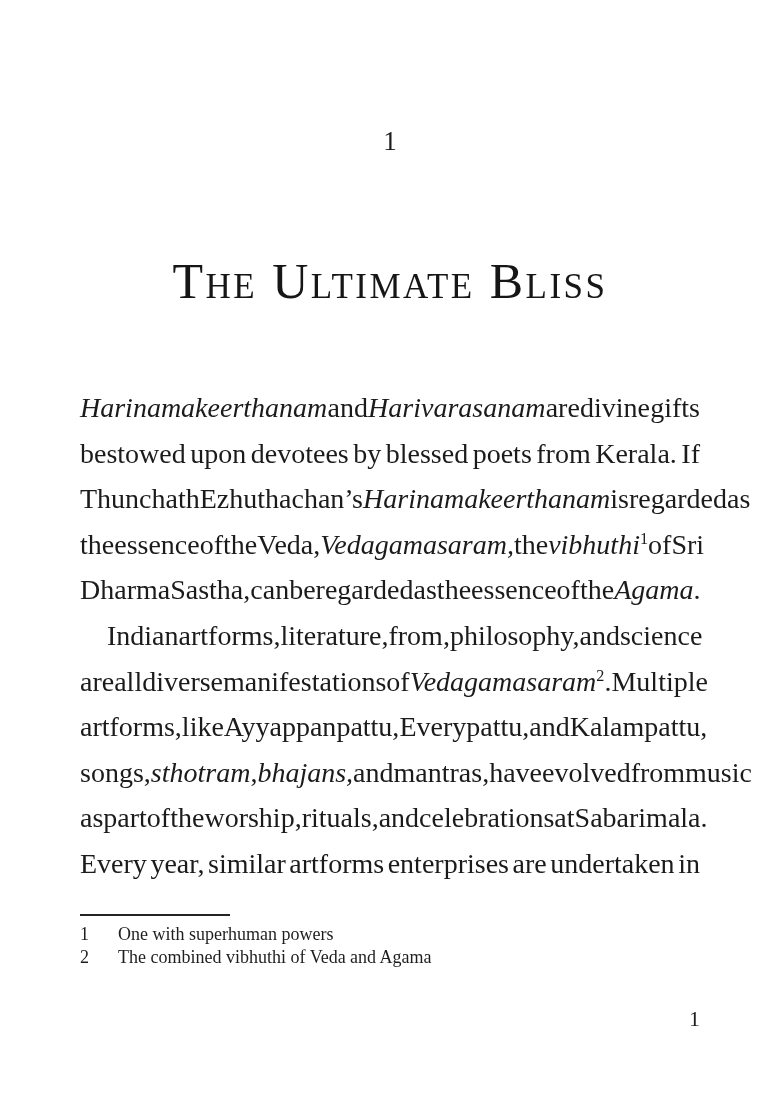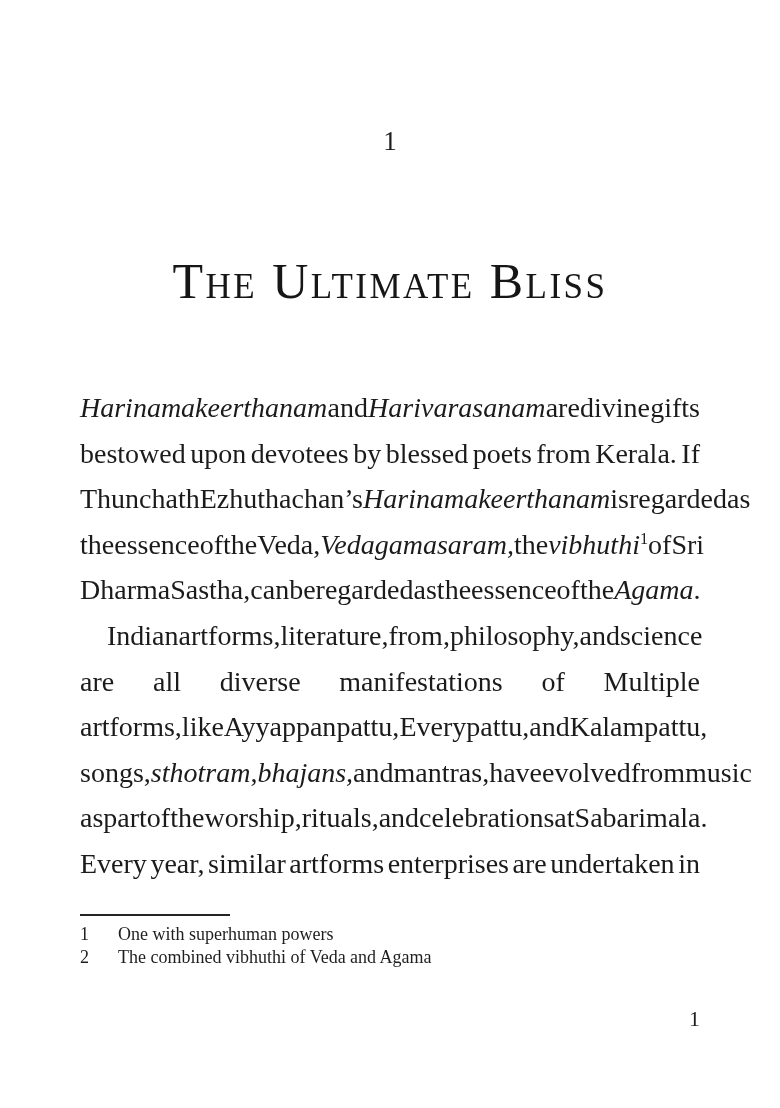--- a/index.html
+++ b/index.html
@@ -154,20 +154,21 @@
         <span class="tok"><span>philosophy,</span></span>
         <span class="tok"><span>and</span></span>
         <span class="tok"><span>science</span></span>
       </div>
       <div class="bline">
         <span class="tok"><span>are</span></span>
         <span class="tok"><span>all</span></span>
         <span class="tok"><span>diverse</span></span>
         <span class="tok"><span>manifestations</span></span>
         <span class="tok"><span>of</span></span>
+        <span class="tok"><span class="it">Vedagamasaram</span><span class="sup">2</span><span>.</span></span>
         <span class="tok"><span>Multiple</span></span>
       </div>
       <div class="bline">
         <span class="tok"><span>artforms,</span></span>
         <span class="tok"><span>like</span></span>
         <span class="tok"><span>Ayyappan</span></span>
         <span class="tok"><span>pattu,</span></span>
         <span class="tok"><span>Every</span></span>
         <span class="tok"><span>pattu,</span></span>
         <span class="tok"><span>and</span></span>

